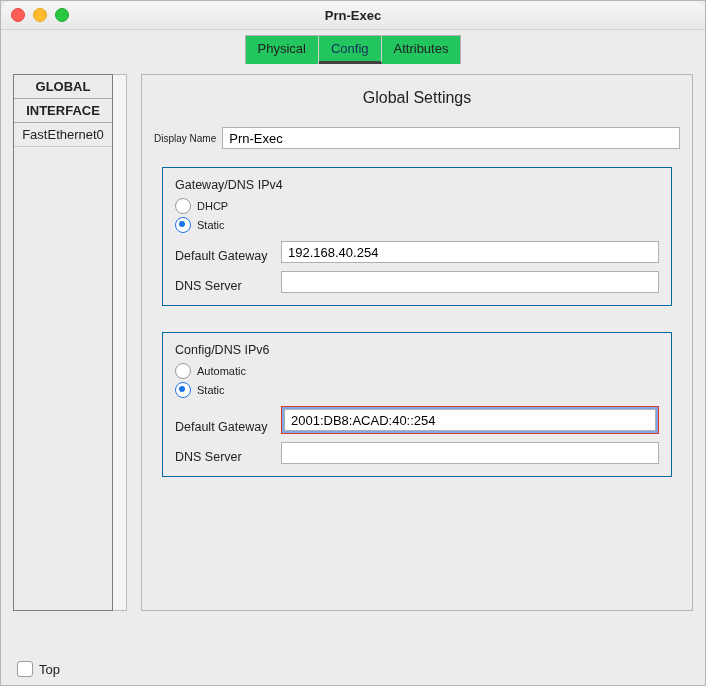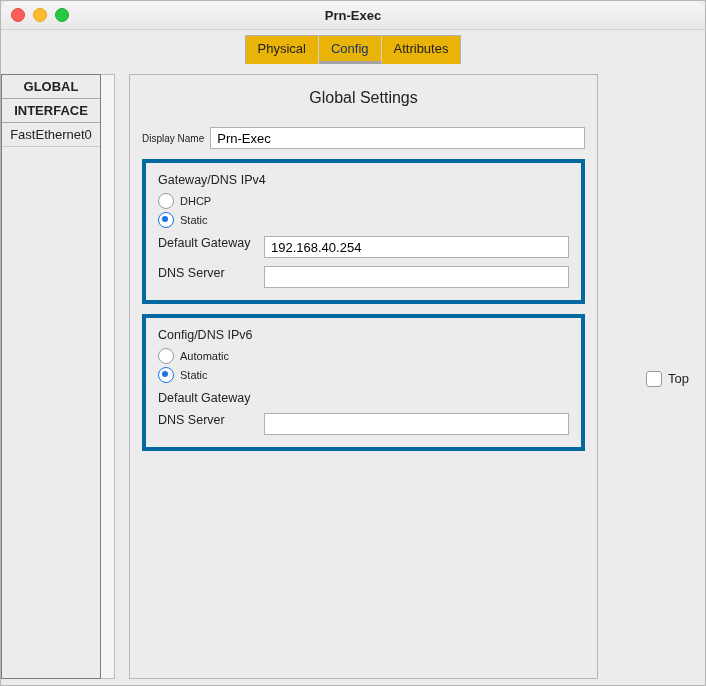--- a/index.html
+++ b/index.html
@@ -62,34 +62,34 @@
     display: flex;
     border: 1px solid #b0b0b0;
     border-bottom: none;
     background: #fff;
   }
   .tab {
     padding: 5px 12px;
     font-size: 13px;
     cursor: default;
     border-right: 1px solid #d0d0d0;
-    background: #eab308;
+    background: #22c55e;
   }
   .tab:last-child { border-right: none; }
   .tab.active {
-    border-bottom: 3px solid #a3a3a3;
+    border-bottom: 3px solid #404040;
     font-weight: 500;
     color: #13335f;
   }
   .body-area {
     flex: 1;
-    padding: 10px 12px 6px 0;
-    box-sizing: border-box;
-    display: flex;
-    flex-direction: row;
+    padding: 10px 12px 6px 12px;
+    box-sizing: border-box;
+    display: flex;
+    flex-direction: column;
     gap: 44px;
   }
   .columns {
     flex: 1;
     display: flex;
     gap: 14px;
     min-height: 0;
   }
   .sidepane {
     display: flex;
@@ -153,22 +153,22 @@
   .text-input {
     flex: 1;
     height: 22px;
     border: 1px solid #b0b0b0;
     background: #fff;
     font-size: 13px;
     padding: 0 6px;
     box-sizing: border-box;
   }
   fieldset.group {
-    border: 4px solid #0369a1;
-    margin: 0;
+    border: 1px solid #0369a1;
+    margin: 8px;
     padding: 10px 12px 12px 12px;
   }
   fieldset.group > .group-title {
     font-size: 12.5px;
     margin-bottom: 6px;
   }
   .radio-row {
     display: flex;
     align-items: center;
     gap: 6px;
@@ -190,21 +190,21 @@
   .radio.checked::after {
     content: "";
     position: absolute;
     left: 3px; top: 3px;
     width: 6px; height: 6px;
     border-radius: 50%;
     background: #1a73e8;
   }
   .field-pair {
     display: flex;
-    align-items: flex-start;
+    align-items: flex-end;
     gap: 6px;
     margin-top: 8px;
   }
   .field-pair .lbl {
     width: 100px;
     font-size: 12.5px;
   }
   .highlight-wrap {
     flex: 1;
     border: 2px solid #d93a2b;
@@ -302,20 +302,23 @@
           <div class="radio-row">
             <span class="radio"></span>
             <span>Automatic</span>
           </div>
           <div class="radio-row">
             <span class="radio checked"></span>
             <span>Static</span>
           </div>
           <div class="field-pair">
             <div class="lbl">Default Gateway</div>
+            <div class="highlight-wrap">
+              <input class="focus-input" value="2001:DB8:ACAD:40::254" style="">
+            </div>
           </div>
           <div class="field-pair">
             <div class="lbl">DNS Server</div>
             <input class="text-input" value="" style="">
           </div>
         </fieldset>
       </div>
     </div>
 
     <div class="footer">

